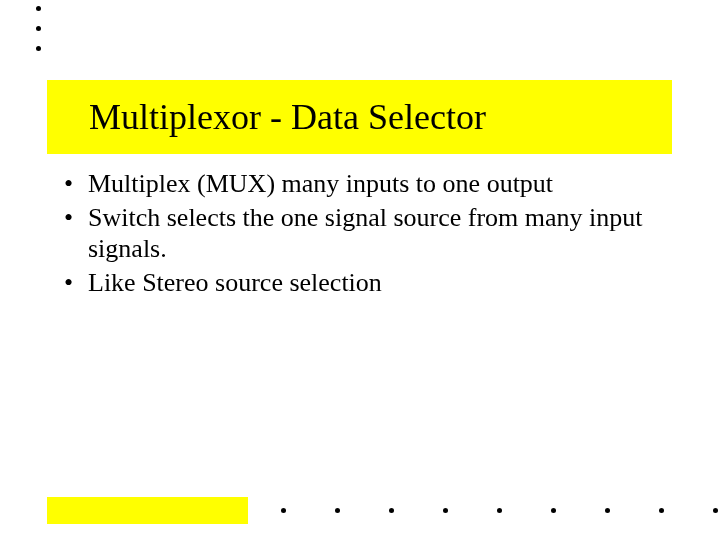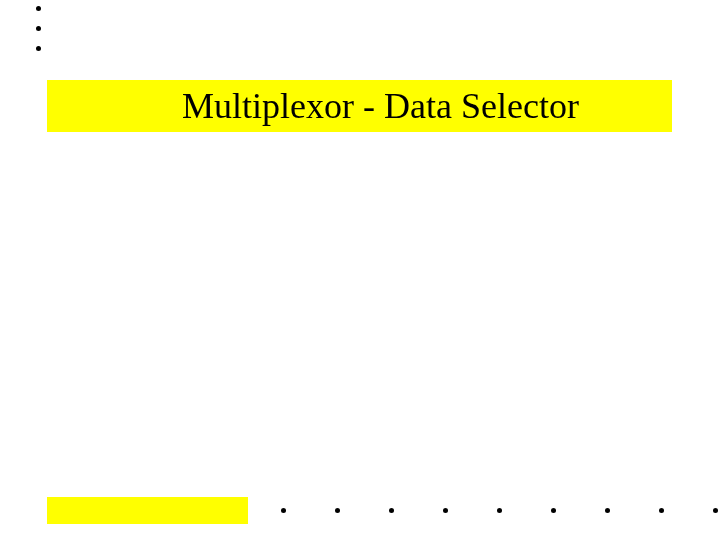--- a/index.html
+++ b/index.html
@@ -1,36 +1,41 @@
 <!DOCTYPE html>
 <html><head>
 <meta charset="utf-8">
 <style>
   * { margin: 0; padding: 0; box-sizing: border-box; }
   html, body { width: 720px; height: 540px; background: #ffffff; font-family: "Times New Roman", Times, serif; color: #000; overflow: hidden; }
   .slide { position: relative; width: 720px; height: 540px; }
   .dot { position: absolute; width: 5px; height: 5px; background: #000; border-radius: 50%; }
-  .title-bar { position: absolute; left: 47px; top: 80px; width: 625px; height: 52px; background: #ffff00; display: flex; align-items: center; justify-content: center; }
+  .title-bar { position: absolute; left: 47px; top: 80px; width: 625px; height: 74px; background: #ffff00; display: flex; align-items: center; }
   .title-text { font-size: 36px; font-weight: 400; padding-left: 42px; }
   .bullets { position: absolute; left: 64px; top: 168px; width: 600px; }
   .bullets li { list-style: none; position: relative; padding-left: 24px; font-size: 26px; line-height: 1.22; margin-bottom: 2px; }
   .bullets li::before { content: "•"; position: absolute; left: 0; top: 0; font-size: 26px; }
   .footer-bar { position: absolute; left: 47px; top: 497px; width: 201px; height: 27px; background: #ffff00; }
 </style>
 </head>
 <body>
 
 <div class="slide">
 
   <div id="top-dots"></div>
 
   <div class="title-bar">
     <span class="title-text">Multiplexor - Data Selector</span>
   </div>
 
+  <ul class="bullets">
+    <li>Multiplex (MUX) many inputs to one output</li>
+    <li>Switch selects the one signal source from many input signals.</li>
+    <li>Like Stereo source selection</li>
+  </ul>
 
   <div class="footer-bar"></div>
 
   <div id="bottom-dots"></div>
 
 <div class="dot" style="left: 36px; top: 6px;"></div>
     <div class="dot" style="left: 36px; top: 26px;"></div>
     <div class="dot" style="left: 36px; top: 46px;"></div>
     <div class="dot" style="left: 281px; top: 508px;"></div>
     <div class="dot" style="left: 335px; top: 508px;"></div>

